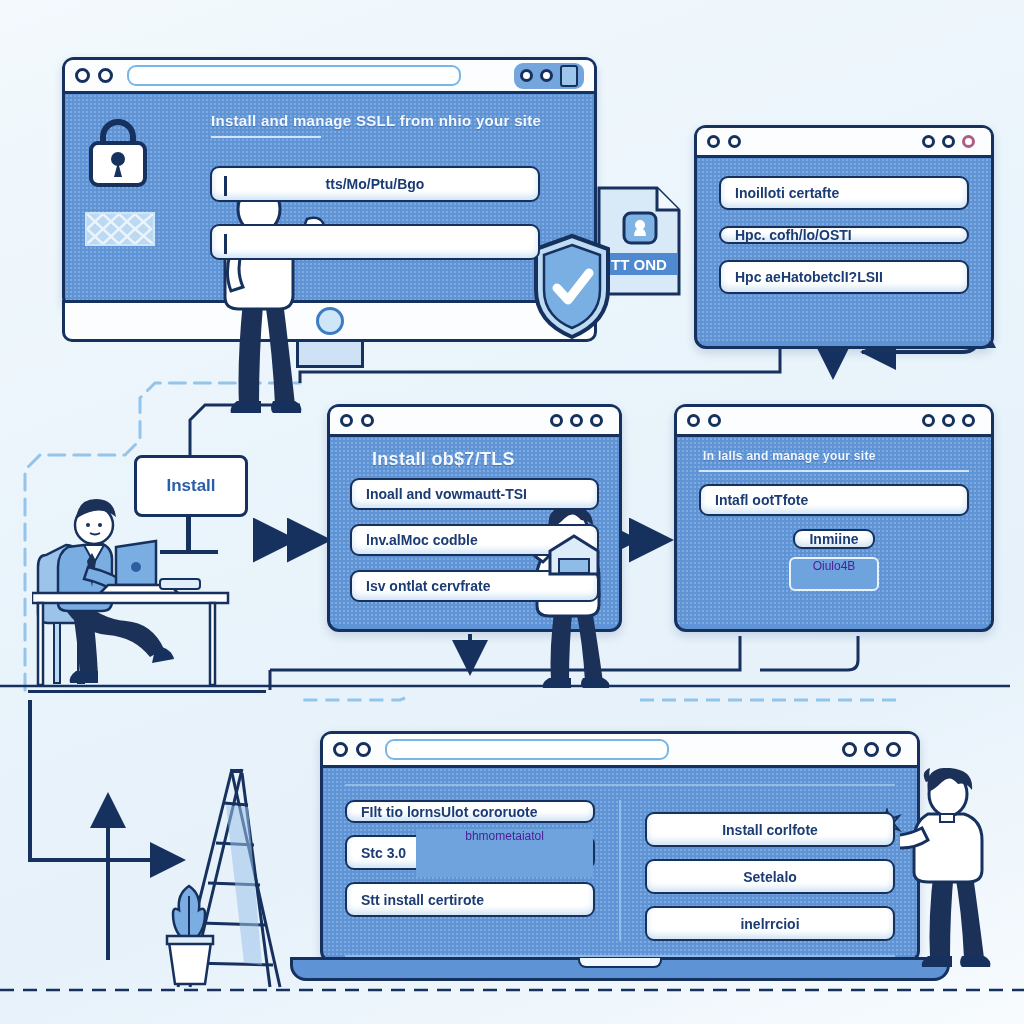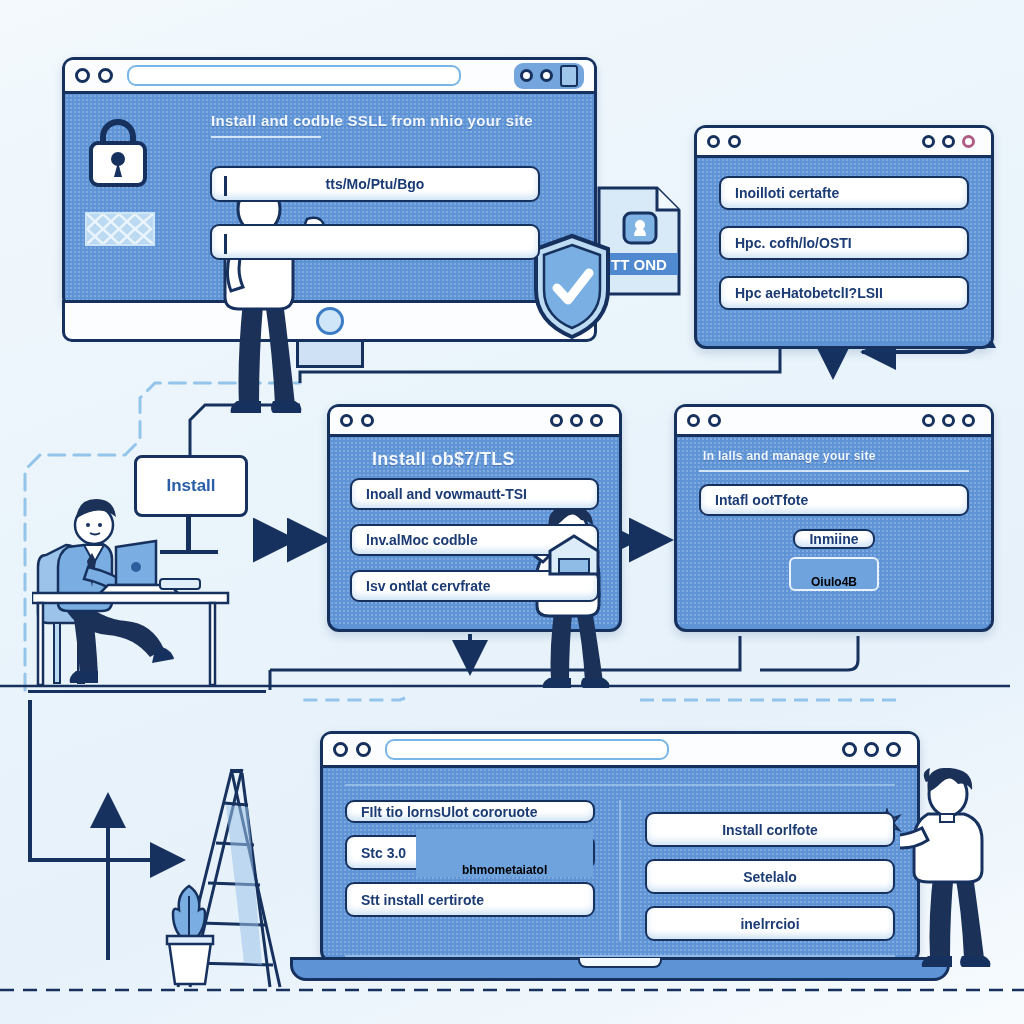--- a/index.html
+++ b/index.html
@@ -50,22 +50,22 @@
   .field{
     background:#ffffff;border:2.5px solid #16315e;border-radius:9px;
     display:flex;align-items:center;padding:0 14px;
     color:#1b3b74;font-weight:700;position:relative;z-index:2;
     box-shadow:inset 0 -4px 6px rgba(120,175,225,.35);
     box-sizing:border-box;
   }
   .field.blank{color:transparent;}
   .caret{width:3px;height:55%;background:#16315e;margin-right:10px;flex:none;}
   .badge{
-    background:#6fa3dd;border:2px solid #eaf3fd;border-radius:6px;color:#000000;
-    font-weight:700;display:flex;align-items:flex-end;justify-content:center;
+    background:#6fa3dd;border:2px solid #eaf3fd;border-radius:6px;color:#4c1d95;
+    font-weight:400;display:flex;align-items:flex-start;justify-content:center;
   }
   svg.conn{position:absolute;left:0;top:0;width:1024px;height:1024px;overflow:visible;pointer-events:none;}
   
   .fig{position:absolute;}
   .ground{position:absolute;background:#16315e;height:2px;}
 </style>
 </head>
 <body>
 
 <div id="stage">
@@ -154,21 +154,21 @@
             <path d="M32,0 L48,15 L32,30"></path>
               <path d="M48,0 L64,15 L48,30"></path>
             <path d="M16,0 L0,15 L16,30"></path>
               <path d="M32,0 L16,15 L32,30"></path>
             <path d="M48,0 L32,15 L48,30"></path>
               <path d="M66,0 L48,15 L66,30"></path>
           </g>
         </svg>
       </div>
 
-      <div class="wtitle" style="font-size:15px;margin-left:130px;margin-top:6px;">Install and codble SSLL from nhio your site</div>
+      <div class="wtitle" style="font-size:15px;margin-left:130px;margin-top:6px;">Install and manage SSLL from nhio your site</div>
       <div class="wrule" style="margin-left:130px;width:110px;"></div>
 
       <div class="field" style="position:absolute;left:145px;top:72px;width:330px;height:36px;font-size:14px;justify-content:center;">
         <span class="caret" style="position:absolute;left:12px;top:8px;height:20px;"></span>
         <span>tts/Mo/Ptu/Bgo</span>
       </div>
       <div class="field blank" style="position:absolute;left:145px;top:130px;width:330px;height:36px;">
         <span class="caret" style="position:absolute;left:12px;top:8px;height:20px;"></span>
       </div>
     </div>
@@ -205,21 +205,21 @@
       <span class="rightgrp">
         <span class="dot" style="width:13px;height:13px;"></span>
         <span class="dot" style="width:13px;height:13px;"></span>
         <span class="dot" style="width:13px;height:13px;border-color:#b05a86;"></span>
       </span>
     </div>
     <div class="body" style="padding:18px 22px;">
       <div class="field" style="height:34px;font-size:14px;margin-bottom:16px;">
         <span>Inoilloti certafte</span>
       </div>
-      <div class="field" style="height:34px;font-size:14px;margin-bottom:16px;">
+      <div class="field" style="height:18px;font-size:14px;margin-bottom:16px;">
         <span>Hpc. cofh/lo/OSTI</span>
       </div>
       <div class="field" style="height:34px;font-size:14px;">
         <span>Hpc aeHatobetclI?LSII</span>
       </div>
     </div>
   </div>
 
   <div class="win" style="left:327px;top:404px;width:295px;height:228px;">
     <div class="bar" style="height:30px;">

